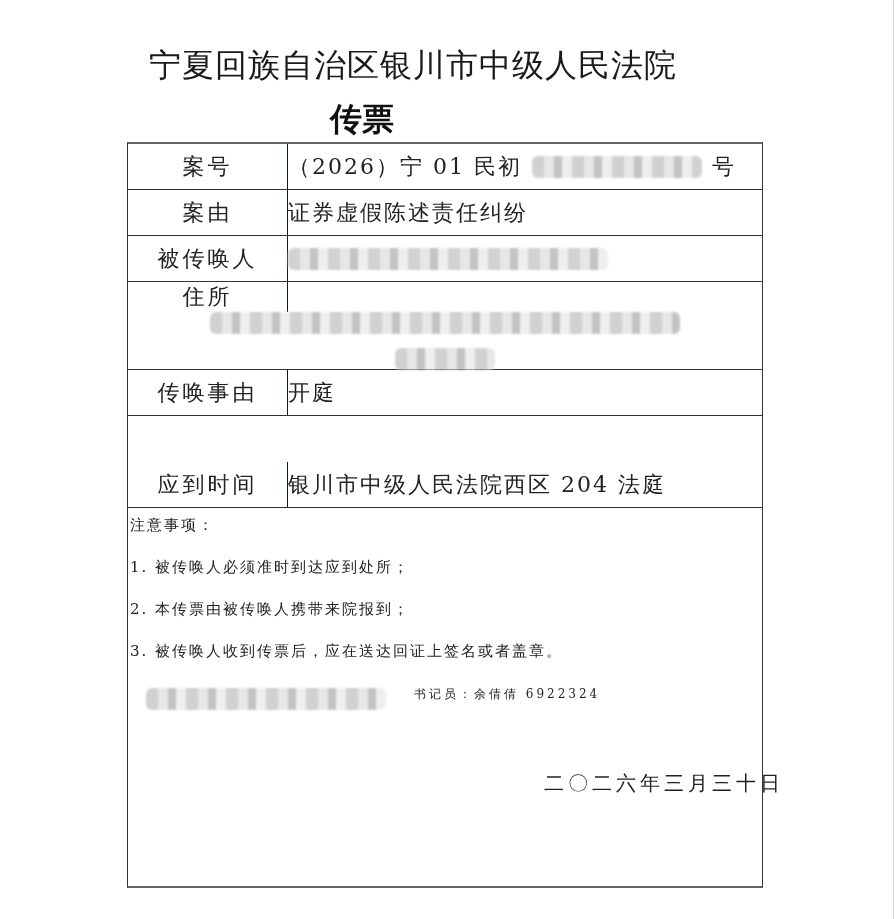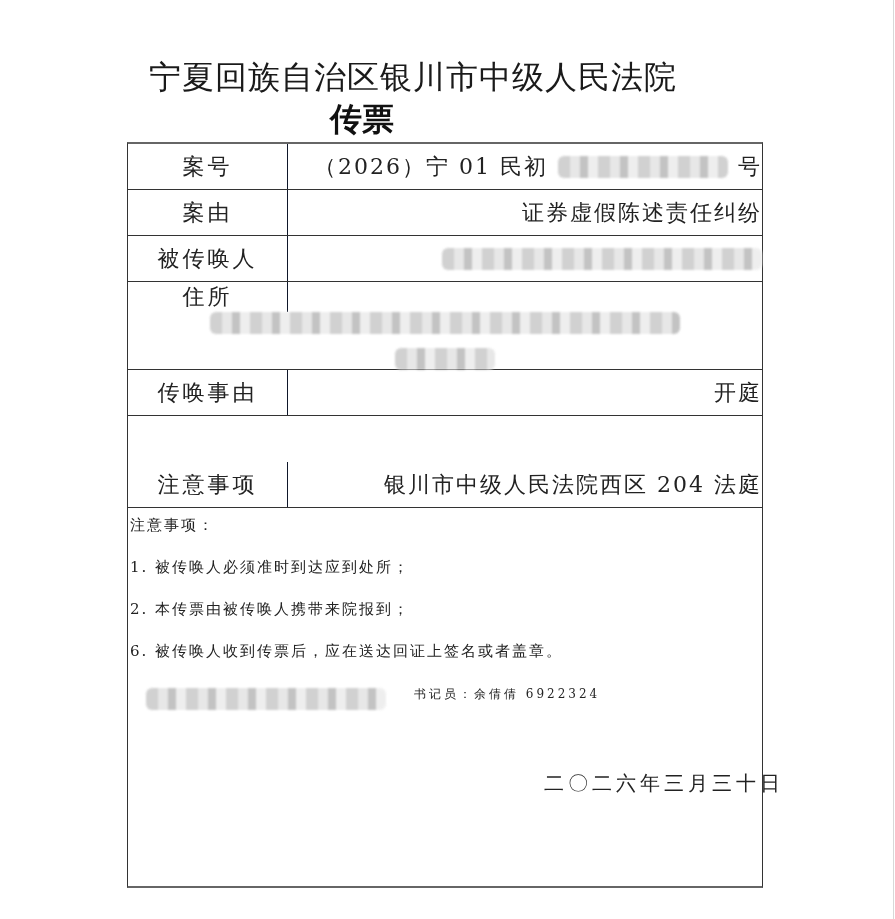--- a/index.html
+++ b/index.html
@@ -1,28 +1,28 @@
 <!DOCTYPE html>
 <html><head>
 <meta charset="utf-8">
 <style>
   html, body { margin:0; padding:0; background:#ffffff; }
   body { width:895px; height:919px; position:relative; overflow:hidden;
          font-family:"DejaVu Serif","Liberation Serif",serif; color:#222; }
   .right-edge { position:absolute; left:893px; top:0; width:1px; height:919px; background:#d8d8d8; }
-  .court-title { position:absolute; left:0; width:826px; top:56px; text-align:center;
+  .court-title { position:absolute; left:0; width:826px; top:44px; text-align:center;
                  font-size:32px; letter-spacing:1px; color:#1a1a1a; }
   .doc-title { position:absolute; left:0; width:724px; top:98px; text-align:center;
                font-size:32px; font-weight:bold; color:#111; }
   .sheet { position:absolute; left:127px; top:142px; width:636px; height:746px;
            border:1px solid #333; border-top:2px solid #666; border-bottom:2px solid #666; box-sizing:border-box; }
   .row { position:absolute; left:0; width:634px; border-bottom:1px solid #333; box-sizing:border-box; display:flex; }
   .lbl { width:160px; border-right:1px solid #0f172a; box-sizing:border-box; display:flex; align-items:center;
          justify-content:center; font-size:22px; letter-spacing:3px; }
-  .val { flex:1; display:flex; align-items:center; justify-content:flex-end; font-size:22px; letter-spacing:2px; text-align:center; }
+  .val { flex:1; display:flex; align-items:center; justify-content:flex-start; font-size:22px; letter-spacing:2px; text-align:center; }
   .blur { display:inline-block; height:22px; border-radius:6px;
           background:repeating-linear-gradient(90deg,#c9c9c9 0 12px,#e3e3e3 12px 22px,#b9b9b9 22px 30px,#ececec 30px 40px);
           filter:blur(1.2px); opacity:0.85; vertical-align:middle; }
   .notes { position:absolute; left:0; top:364px; width:634px; }
   .note-line { position:absolute; left:2px; font-size:15px; letter-spacing:2px; white-space:nowrap; }
   .clerk { position:absolute; left:286px; top:178px; font-size:12px; letter-spacing:3px; white-space:nowrap; }
   .date { position:absolute; left:416px; top:262px; font-size:20px; letter-spacing:4px; white-space:nowrap;text-align:right; }
 </style>
 </head>
 <body>
@@ -56,27 +56,27 @@
     <div class="val" style="flex-direction:column;gap:14px;">
       <span class="blur" style="width:470px;"></span>
       <span class="blur" style="width:100px;"></span>
     </div>
   </div>
   <div class="row" style="top:226px;height:46px;">
     <div class="lbl">传唤事由</div>
     <div class="val">开庭</div>
   </div>
   <div class="row" style="top:318px;height:46px;">
-    <div class="lbl">注意事项</div>
+    <div class="lbl">应到时间</div>
     <div class="val">银川市中级人民法院西区 204 法庭</div>
   </div>
 
   <div class="notes">
     <div class="note-line" style="top:8px;">注意事项：</div>
     <div class="note-line" style="top:50px;">1. 被传唤人必须准时到达应到处所；</div>
     <div class="note-line" style="top:92px;">2. 本传票由被传唤人携带来院报到；</div>
-    <div class="note-line" style="top:134px;">6. 被传唤人收到传票后，应在送达回证上签名或者盖章。</div>
+    <div class="note-line" style="top:134px;">3. 被传唤人收到传票后，应在送达回证上签名或者盖章。</div>
     <span class="blur" style="position:absolute;left:18px;top:180px;width:240px;"></span>
     <div class="clerk">书记员：余倩倩 6922324</div>
     <div class="date">二〇二六年三月三十日</div>
 
   </div>
 </div>
 
 </body></html>

